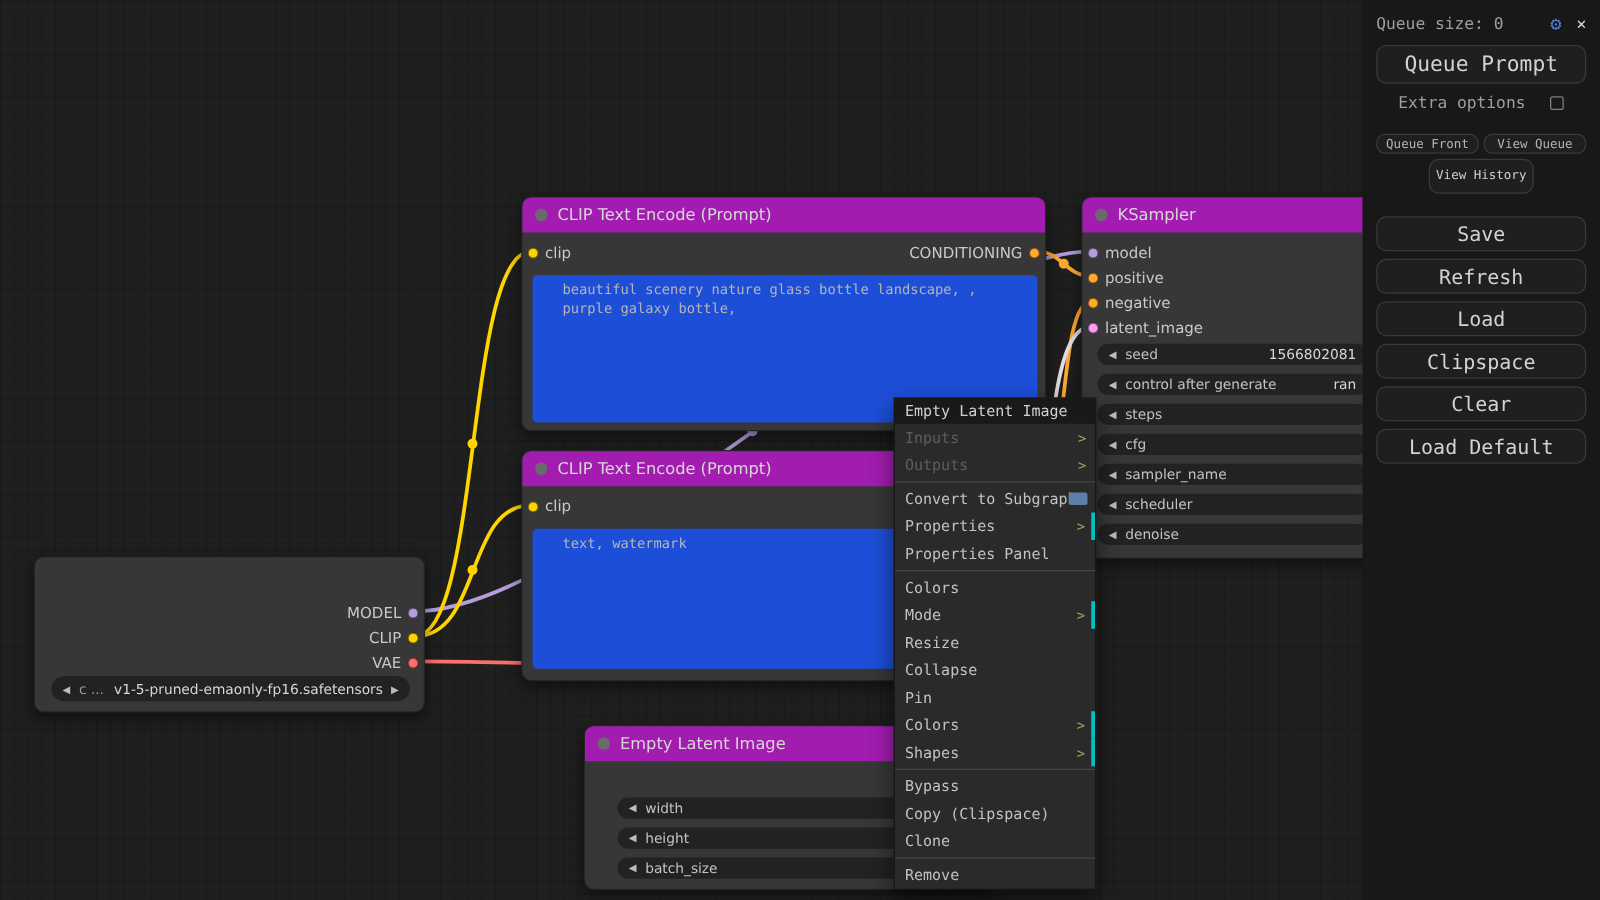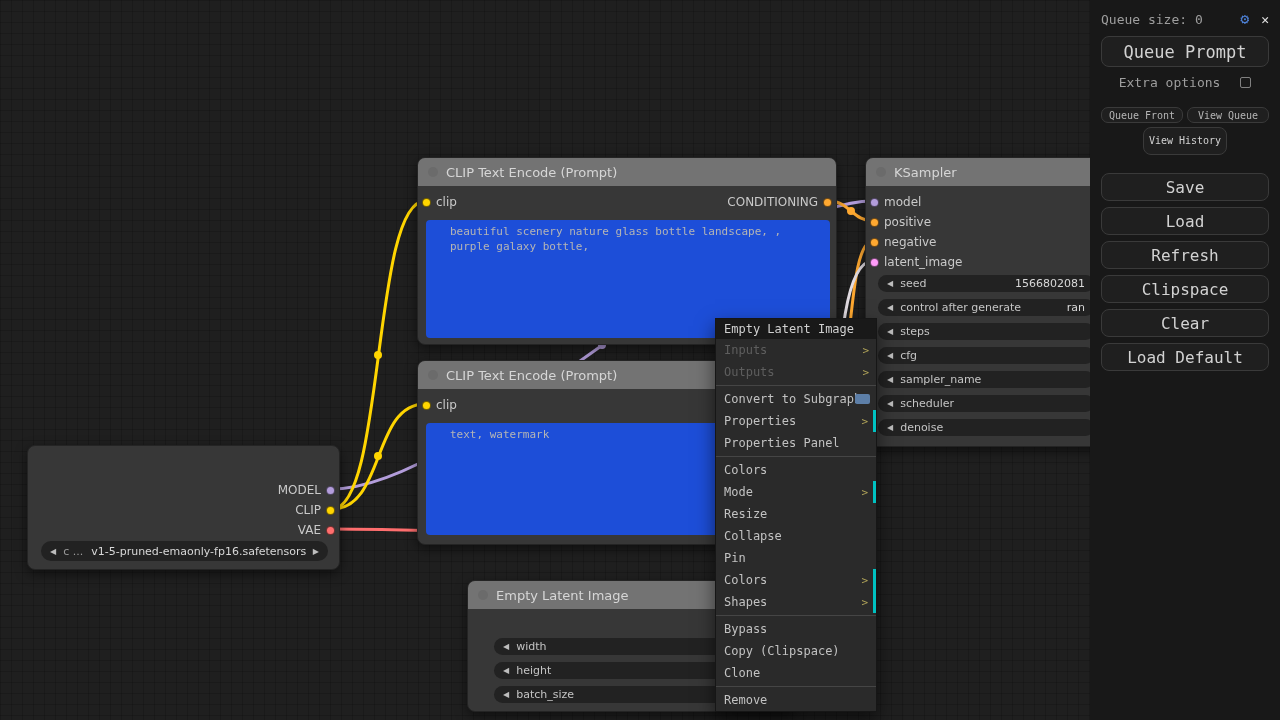--- a/index.html
+++ b/index.html
@@ -7,21 +7,21 @@
        font-family:"DejaVu Sans","Liberation Sans",sans-serif;}
   .canvas{position:absolute;inset:0;background-color:#1f1f1f;
     background-image:linear-gradient(rgba(0,0,0,.16) 1px,transparent 1px),
                      linear-gradient(90deg,rgba(0,0,0,.16) 1px,transparent 1px);
     background-size:11px 11px;}
   .wires{position:absolute;left:0;top:0;}
 
   
   .node{position:absolute;background:#373737;border:1px solid #242424;border-radius:8px;
         box-shadow:0 4px 12px rgba(0,0,0,.5);box-sizing:border-box;}
-  .node-header{height:28px;background:#737373;border-radius:7px 7px 0 0;display:flex;
+  .node-header{height:28px;background:#a21caf;border-radius:7px 7px 0 0;display:flex;
                align-items:center;padding:0 10px;gap:8px;}
   .title-dot{width:10px;height:10px;border-radius:50%;background:#6b6b6b;flex:0 0 auto;}
   .node-title{font-size:13px;color:#d6d6d6;white-space:nowrap;overflow:hidden;}
   .slot-label{position:absolute;font-size:12px;color:#c9c9c9;line-height:14px;white-space:nowrap;}
   .slot-label.out{text-align:right;}
   .slot-dot{position:absolute;width:9px;height:9px;border-radius:50%;
             border:1px solid rgba(0,0,0,.55);box-sizing:border-box;}
   .prompt-box{position:absolute;background:#1d4ed8;border-radius:4px;color:#b5b5b5;
               font:11px/1.35 "DejaVu Sans Mono","Liberation Mono",monospace;
               padding:5px 24px;white-space:pre-wrap;overflow:hidden;box-sizing:border-box;}
@@ -270,20 +270,20 @@
     <div class="extra">
       <span>Extra options</span>
       <span class="checkbox"></span>
     </div>
     <div class="row-small">
       <div class="pbtn btn-small">Queue Front</div>
       <div class="pbtn btn-small">View Queue</div>
     </div>
     <div class="pbtn btn-history">View History</div>
     <div class="pbtn btn-action first">Save</div>
+    <div class="pbtn btn-action">Refresh</div>
     <div class="pbtn btn-action">Load</div>
-    <div class="pbtn btn-action">Refresh</div>
     <div class="pbtn btn-action">Clipspace</div>
     <div class="pbtn btn-action">Clear</div>
     <div class="pbtn btn-action">Load Default</div>
   </div>
 
 </div>
 
 </body></html>

